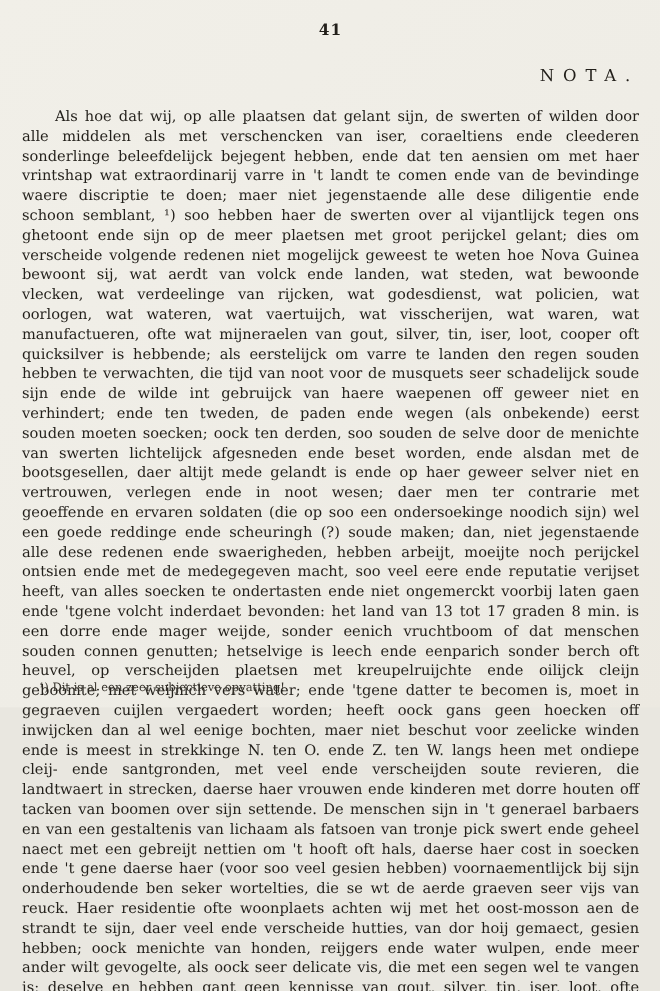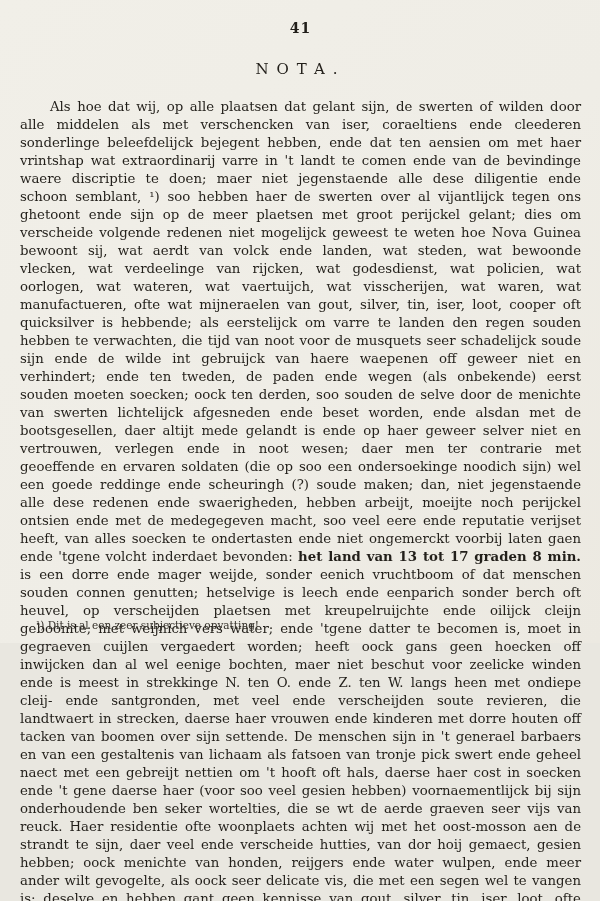--- a/index.html
+++ b/index.html
@@ -23,36 +23,36 @@
     color: #221f1a;
   }
   .page-number {
     text-align: center;
     font-size: 14px;
     font-weight: bold;
     letter-spacing: 1px;
     margin-bottom: 24px;
   }
   .heading {
-    text-align: center;
+    text-align: right;
     font-size: 15px;
     font-weight: normal;
     letter-spacing: 8px;
     margin: 0 0 20px 0;
   }
   .body-text {
     margin: 0;
     font-size: 13.3px;
     line-height: 18px;
     text-align: justify;
     text-indent: 30px;
     word-spacing: 1px;
   }
   .body-text .bold {
-    font-weight: bold;
+    font-weight: normal;
   }
   .footnote {
     position: absolute;
     left: 36px;
     bottom: 12px;
     font-size: 10.5px;
     color: #35312a;
   }
 </style>
 </head>

